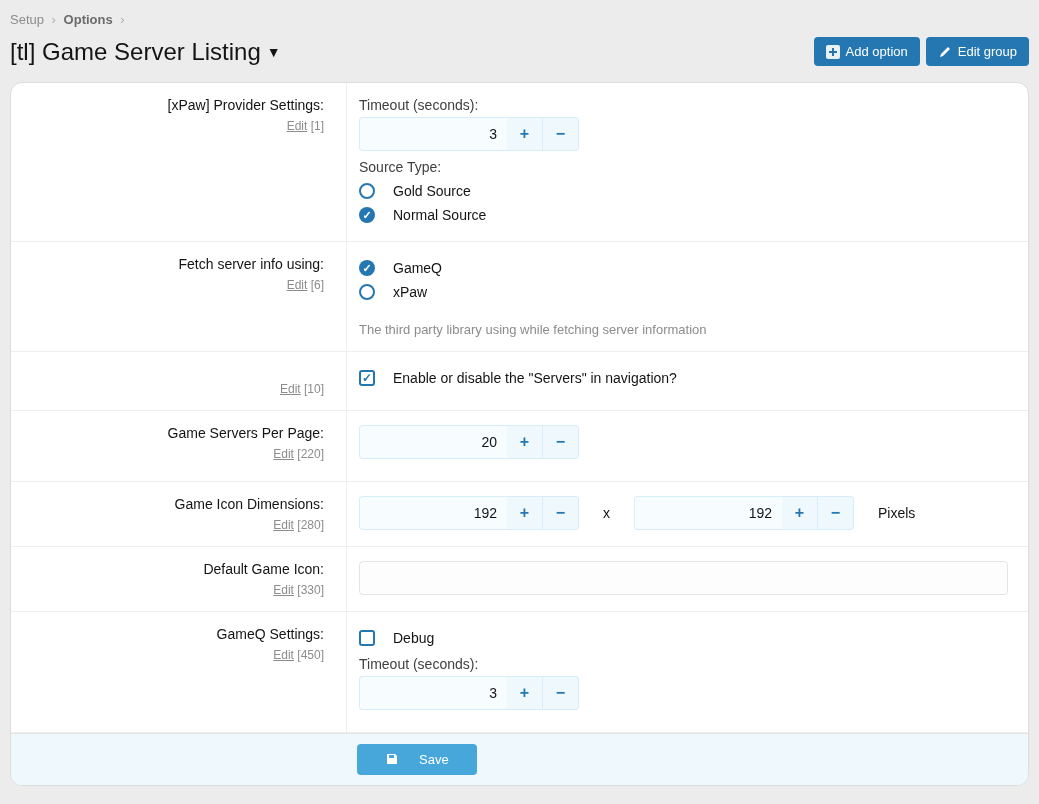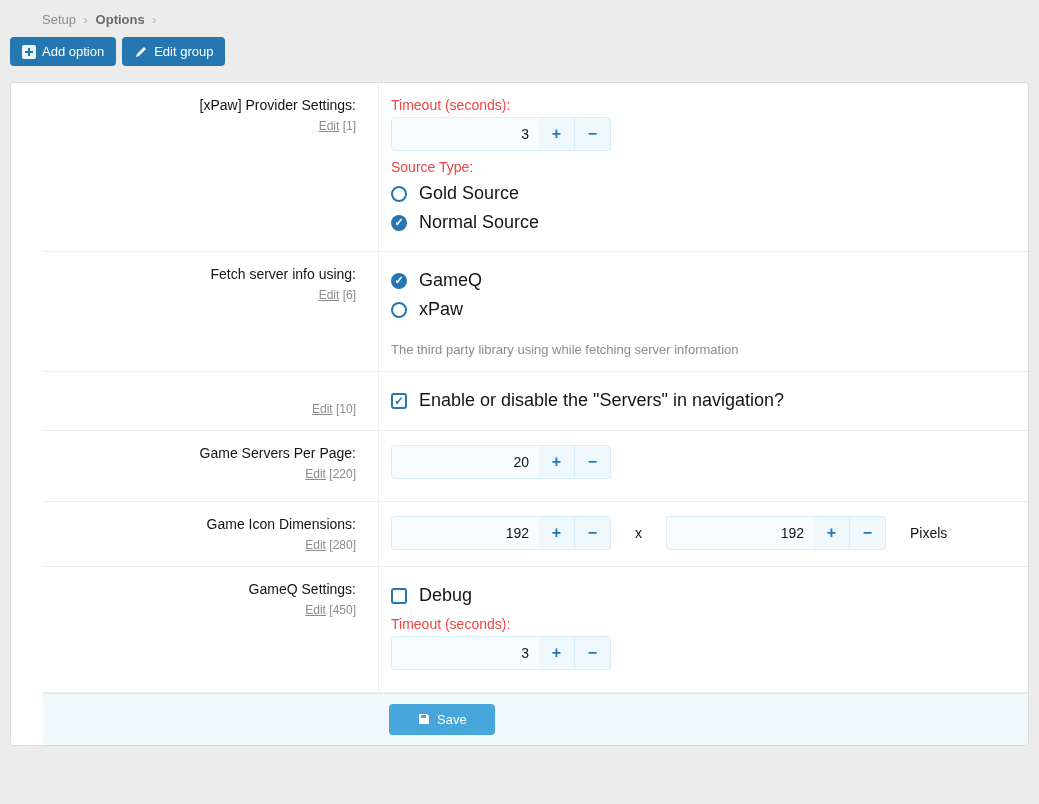--- a/index.html
+++ b/index.html
@@ -7,21 +7,20 @@
   font-family: -apple-system, BlinkMacSystemFont, "Segoe UI", Helvetica, Arial, sans-serif;
   font-size: 14px;
   color: #2c2c2c;
   background: #ececec;
   width: 1039px;
 }
 .breadcrumb {
   padding: 12px 10px 6px 10px;
   font-size: 13px;
   color: #8c8c8c;
-  margin-left: 32px;
 }
 .breadcrumb a { color: #8c8c8c; text-decoration: none; }
 .breadcrumb .current { color: #6b6b6b; font-weight: 600; }
 .breadcrumb .sep { margin: 0 4px; color: #b0b0b0; }
 
 .header-row {
   display: flex;
   justify-content: space-between;
   align-items: center;
   padding: 4px 10px 16px 10px;
@@ -47,24 +46,23 @@
   font-size: 13px;
   cursor: pointer;
   display: inline-flex;
   align-items: flex-end;
   gap: 6px;
 }
 
 .panel {
   background: #fff;
   border: 1px solid #dcdcdc;
-  border-radius: 4px;
+  border-radius: 12px;
   margin: 0 10px 10px 10px;
   overflow: hidden;
-  padding-left: 32px;
 }
 
 .row {
   display: flex;
   border-bottom: 1px solid #eee;
 }
 .row:last-of-type { border-bottom: none; }
 .row-label {
   width: 335px;
   padding: 14px 22px 14px 12px;
@@ -79,21 +77,21 @@
 }
 .row-label .meta a { color: #8c8c8c; text-decoration: underline; cursor: pointer; }
 .row-content {
   flex: 1;
   padding: 14px 20px 14px 12px;
   border-left: 1px solid #eee;
   font-size: 14px;
   color: #141414;
 }
 
-.field-label { font-size: 14px; color: #ef4444; margin-bottom: 4px; }
+.field-label { font-size: 14px; color: #404040; margin-bottom: 4px; }
 .help-text { font-size: 13px; color: #8c8c8c; margin-top: 18px; }
 
 .stepper {
   display: inline-flex;
   align-items: stretch;
   height: 34px;
   margin-bottom: 8px;
 }
 .stepper input {
   width: 148px;
@@ -118,23 +116,23 @@
   display: flex;
   align-items: center;
   justify-content: center;
 }
 .step-btn + .step-btn { border-left: none; border-radius: 0 4px 4px 0; }
 .step-btn:first-of-type { border-left: none; }
 
 .radio-line, .check-line {
   display: flex;
   align-items: center;
-  gap: 12px;
+  gap: 18px;
   padding: 4px 0;
-  font-size: 18px;
+  font-size: 14px;
 }
 .radio-circle {
   width: 16px; height: 16px; border-radius: 50%;
   display: inline-flex; align-items: center; justify-content: center;
   flex-shrink: 0;
 }
 .radio-unchecked { border: 2px solid #2577b1; background: #fff; }
 .radio-checked { background: #2577b1; }
 .radio-checked::after {
   content: "✓"; color: #fff; font-size: 11px; font-weight: bold;
@@ -170,36 +168,40 @@
 .save-btn {
   background: #47a7db;
   color: #fff;
   border: none;
   border-radius: 4px;
   padding: 8px 28px;
   font-size: 13px;
   cursor: pointer;
   display: inline-flex;
   align-items: flex-start;
-  gap: 6px;
+  gap: 20px;
 }
 
 svg { display: block; }
 </style>
 </head>
 <body>
 
 <div class="breadcrumb">
   <a>Setup</a>
   <span class="sep">›</span>
   <a class="current">Options</a>
   <span class="sep">›</span>
 </div>
 
 <div class="header-row">
+  <h1 class="page-title">
+    <span>[tl] Game Server Listing</span>
+    <span class="caret">▼</span>
+  </h1>
   <div class="header-actions">
     <button class="btn-primary">
       <svg width="14" height="14" viewBox="0 0 14 14">
           <rect x="0" y="0" width="14" height="14" rx="2" fill="#fff" opacity="0.9"></rect>
           <path d="M7 3v8M3 7h8" stroke="#2577b1" stroke-width="2"></path>
         </svg>
       <span>Add option</span>
     </button>
     <button class="btn-primary">
       <svg width="14" height="14" viewBox="0 0 14 14">
@@ -312,20 +314,29 @@
             </button>
           <button class="step-btn">
               <span>−</span>
             </button>
         </div>
         <span>Pixels</span>
       </div>
     </div>
   </div>
 
+  <div class="row">
+    <div class="row-label">
+      <div>Default Game Icon:</div>
+      <div class="meta"><a>Edit</a> <span>[330]</span></div>
+    </div>
+    <div class="row-content">
+      <input type="text" class="text-input" value="" style="">
+    </div>
+  </div>
 
   <div class="row">
     <div class="row-label">
       <div>GameQ Settings:</div>
       <div class="meta"><a>Edit</a> <span>[450]</span></div>
     </div>
     <div class="row-content">
       <div class="check-line">
         <span class="check-box check-unchecked"></span>
         <span>Debug</span>

